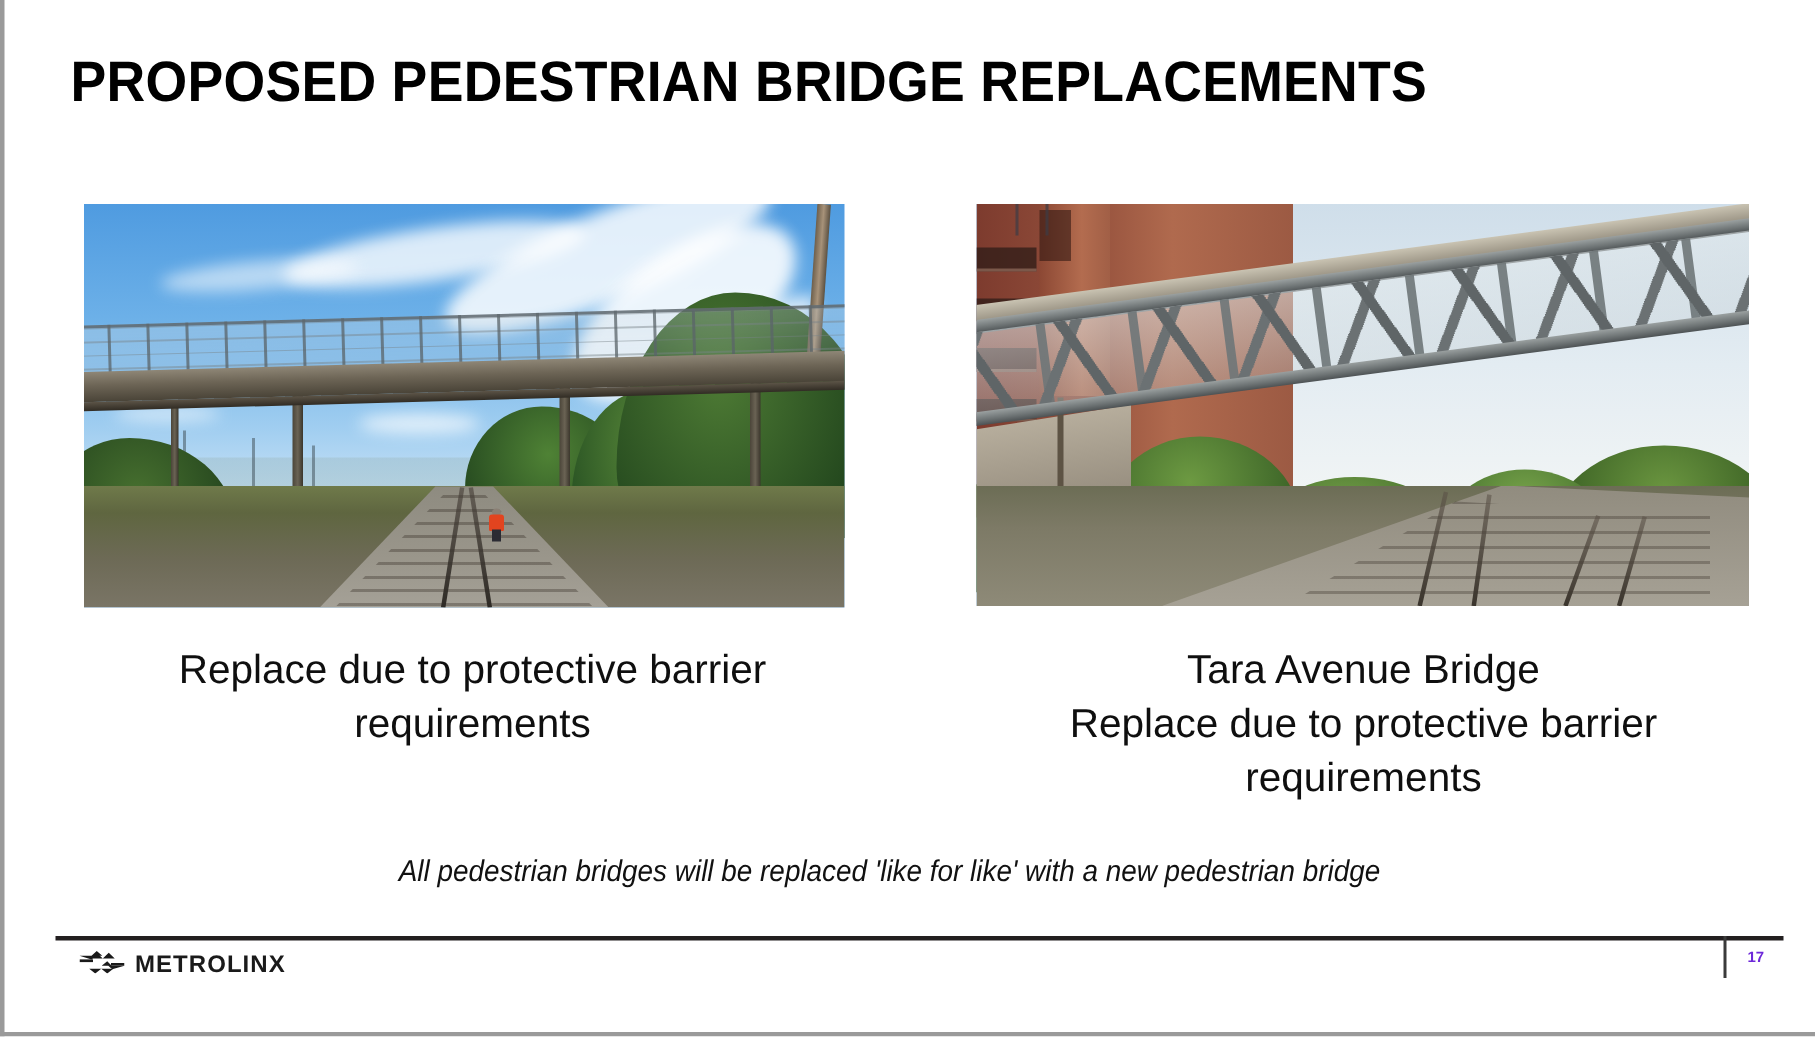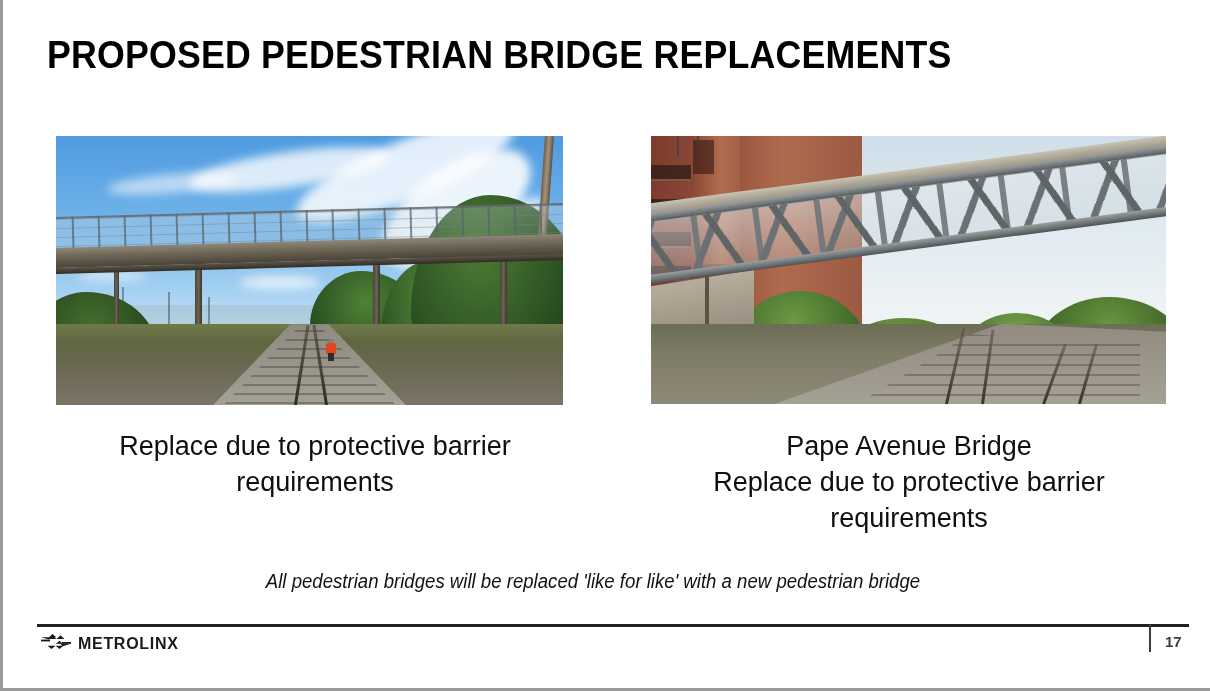--- a/index.html
+++ b/index.html
@@ -420,27 +420,27 @@
     left: 1146px;
     top: 624px;
     width: 2px;
     height: 28px;
     background: #3a3a3a;
   }
   .page-number {
     position: absolute;
     left: 1162px;
     top: 633px;
-    font-size: 15px;
+    font-size: 10px;
     font-weight: bold;
-    color: #404040;
+    color: #6d28d9;
   }
   .logo {
     position: absolute;
-    left: 38px;
+    left: 50px;
     top: 634px;
     display: flex;
     align-items: center;
     gap: 7px;
   }
   .logo-mark { display: block; }
   .logo-word {
     font-size: 16px;
     font-weight: bold;
     letter-spacing: 0.7px;
@@ -537,21 +537,21 @@
     <div class="rail-r rr3"></div>
     <div class="rail-r rr4"></div>
   </div>
 
   <div class="caption caption-left">
     <div>Replace due to protective barrier</div>
     <div>requirements</div>
   </div>
 
   <div class="caption caption-right">
-    <div>Pape Avenue Bridge</div>
+    <div>Tara Avenue Bridge</div>
     <div>Replace due to protective barrier</div>
     <div>requirements</div>
   </div>
 
   <div class="footnote">All pedestrian bridges will be replaced 'like for like' with a new pedestrian bridge</div>
 
   <div class="footer-rule"></div>
   <div class="footer-tick"></div>
   <div class="page-number">17</div>
 

